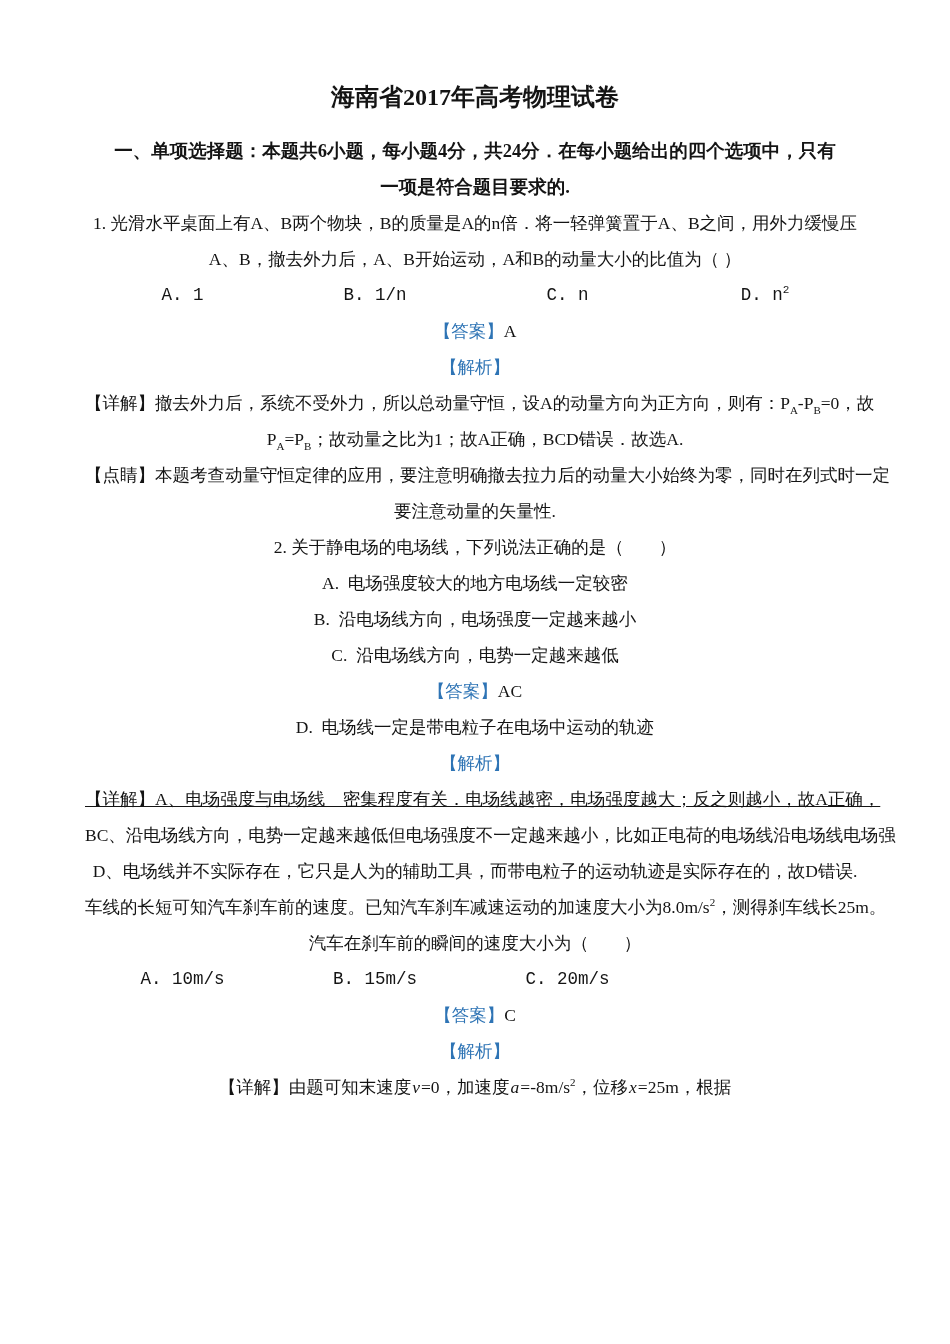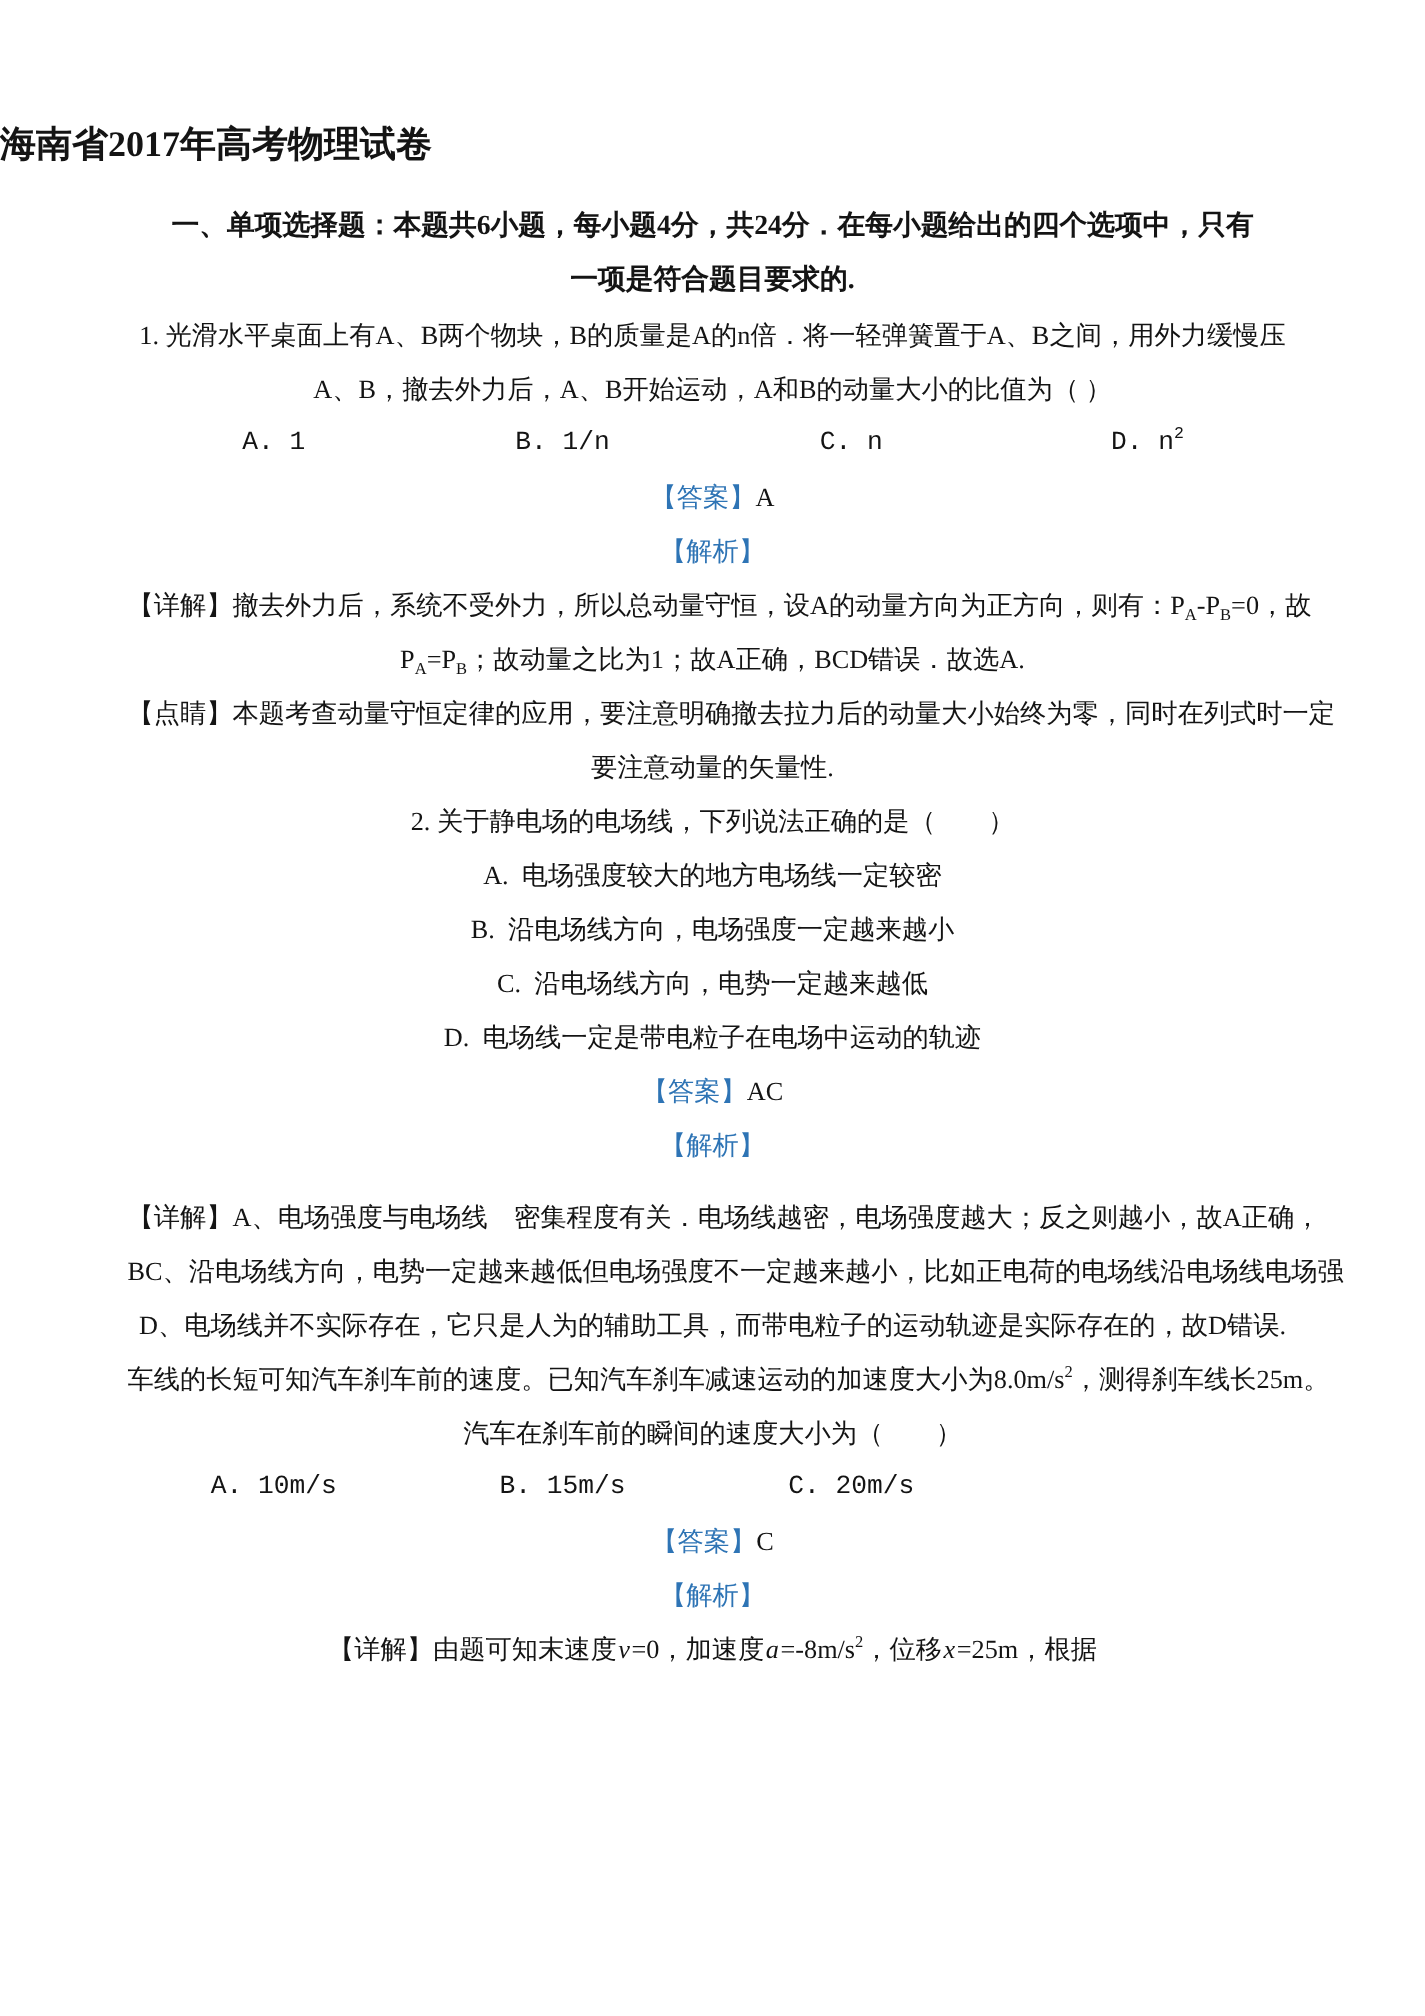--- a/index.html
+++ b/index.html
@@ -7,21 +7,21 @@
     width: 950px; height: 1344px;
     background: #ffffff;
     position: relative;
     overflow: hidden;
     font-family: "Liberation Serif", "DejaVu Serif", serif;
     color: #141414;
   }
   .page { width: 950px; height: 1344px; position: relative; }
   .title {
     margin: 82px 0 0 0;
-    text-align: left;
+    text-align: center;
     font-size: 24px;
     line-height: 30px;
     font-weight: 700;
   }
   .content { margin: 21px 85px 0 85px; width: 780px; }
   .line {
     height: 36px;
     line-height: 36px;
     font-size: 17.5px;
     white-space: pre;
@@ -30,21 +30,21 @@
   .bold { font-weight: 700; font-size: 18.5px; }
   .blue { color: #2E74B5; }
   .opts { display: grid; grid-template-columns: 195px 190px 195px 1fr; font-family: Liberation Mono, monospace; }
   sup { font-size: 11px; line-height: 0; }
   sub { font-size: 11px; line-height: 0; }
   .var {
     font-style: italic;
     font-family: "Liberation Serif", "DejaVu Serif", serif;
     padding: 0 1px;
   }
-  .gap12 { margin-top: 12px; }
+  .gap12 { margin-top: 0; text-decoration: underline; }
 </style>
 </head>
 <body>
 
 <div class="page">
 
   <h1 class="title">海南省2017年高考物理试卷</h1>
 
   <div class="content">
 
@@ -63,22 +63,22 @@
     <div class="line"><span class="blue">【解析】</span></div>
     <div class="line"><span>【详解】</span><span>撤去外力后，系统不受外力，所以总动量守恒，设A的动量方向为正方向，则有：P</span><sub>A</sub><span>-P</span><sub>B</sub><span>=0，故</span></div>
     <div class="line"><span>P</span><sub>A</sub><span>=P</span><sub>B</sub><span>；故动量之比为1；故A正确，BCD错误．故选A.</span></div>
     <div class="line"><span>【点睛】</span><span>本题考查动量守恒定律的应用，要注意明确撤去拉力后的动量大小始终为零，同时在列式时一定</span></div>
     <div class="line">要注意动量的矢量性.</div>
 
     <div class="line">2. 关于静电场的电场线，下列说法正确的是（　　）</div>
     <div class="line">A.  电场强度较大的地方电场线一定较密</div>
     <div class="line">B.  沿电场线方向，电场强度一定越来越小</div>
     <div class="line">C.  沿电场线方向，电势一定越来越低</div>
+    <div class="line"><span class="blue">【答案】</span><span>AC</span></div>
     <div class="line">D.  电场线一定是带电粒子在电场中运动的轨迹</div>
-    <div class="line"><span class="blue">【答案】</span><span>AC</span></div>
     <div class="line"><span class="blue">【解析】</span></div>
     <div class="line gap12"><span>【详解】</span><span>A、电场强度与电场线　密集程度有关．电场线越密，电场强度越大；反之则越小，故A正确，</span></div>
     <div class="line">BC、沿电场线方向，电势一定越来越低但电场强度不一定越来越小，比如正电荷的电场线沿电场线电场强</div>
     <div class="line">D、电场线并不实际存在，它只是人为的辅助工具，而带电粒子的运动轨迹是实际存在的，故D错误.</div>
 
     <div class="line"><span>车线的长短可知汽车刹车前的速度。已知汽车刹车减速运动的加速度大小为8.0m/s</span><sup>2</sup><span>，测得刹车线长25m。</span></div>
     <div class="line">汽车在刹车前的瞬间的速度大小为（　　）</div>
     <div class="line opts">
       <span>A. 10m/s</span>
       <span>B. 15m/s</span>

